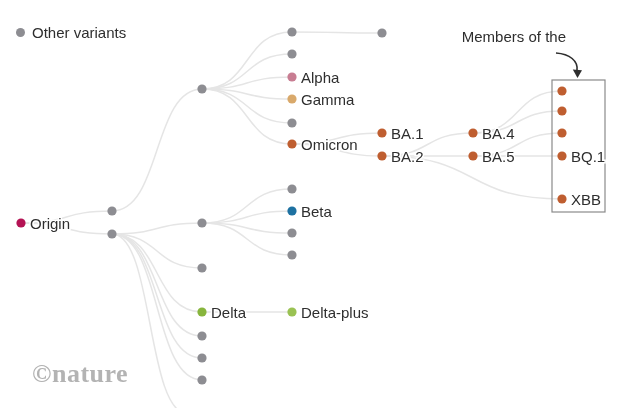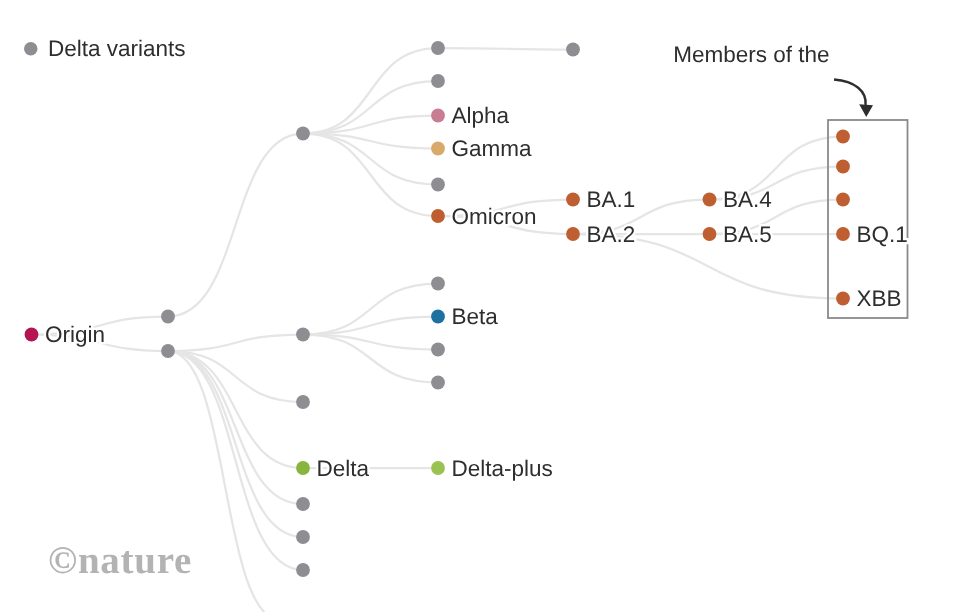--- a/index.html
+++ b/index.html
@@ -7,21 +7,21 @@
     position:relative;width:640px;height:408px;background:#ffffff;
     font-family:"Liberation Sans", sans-serif;overflow:hidden;
   }
   .stage svg{position:absolute;left:0;top:0;}
   .legend{
     position:absolute;left:16px;top:24px;display:flex;align-items:center;gap:7px;
     font-size:15px;color:#2e2e2e;
   }
   .legend-dot{width:9px;height:9px;border-radius:50%;display:inline-block;}
   .annotation{
-    position:absolute;top:26px;right:87px;text-align:center;
+    position:absolute;top:26px;right:74px;text-align:center;
     font-size:15px;line-height:1.5;color:#2e2e2e;
   }
   .credit{
     position:absolute;left:32px;top:359px;
     font-family:"Liberation Serif", serif;font-weight:bold;
     font-size:26px;color:#b3b3b3;letter-spacing:0.5px;
   }
   .source-note{
     position:absolute;right:25px;top:375px;
     font-size:12.5px;color:#3c3c3c;
@@ -113,21 +113,21 @@
       <text x="391" y="133.5" dominant-baseline="central" class="node-label">BA.1</text>
       <text x="391" y="156.5" dominant-baseline="central" class="node-label">BA.2</text>
       <text x="482" y="133.5" dominant-baseline="central" class="node-label">BA.4</text>
       <text x="482" y="156.5" dominant-baseline="central" class="node-label">BA.5</text>
       <text x="571" y="156.5" dominant-baseline="central" class="node-label">BQ.1</text>
       <text x="571" y="199.5" dominant-baseline="central" class="node-label">XBB</text>
     </svg>
 
   <div class="legend">
     <span class="legend-dot" id="legend-dot" style="background: rgb(141, 141, 146);"></span>
-    <span>Delta variants</span>
+    <span>Other variants</span>
   </div>
 
   <div class="annotation">
     <div>Members of the</div>
   </div>
 
   <div class="credit">©nature</div>
 
 
 </div>

